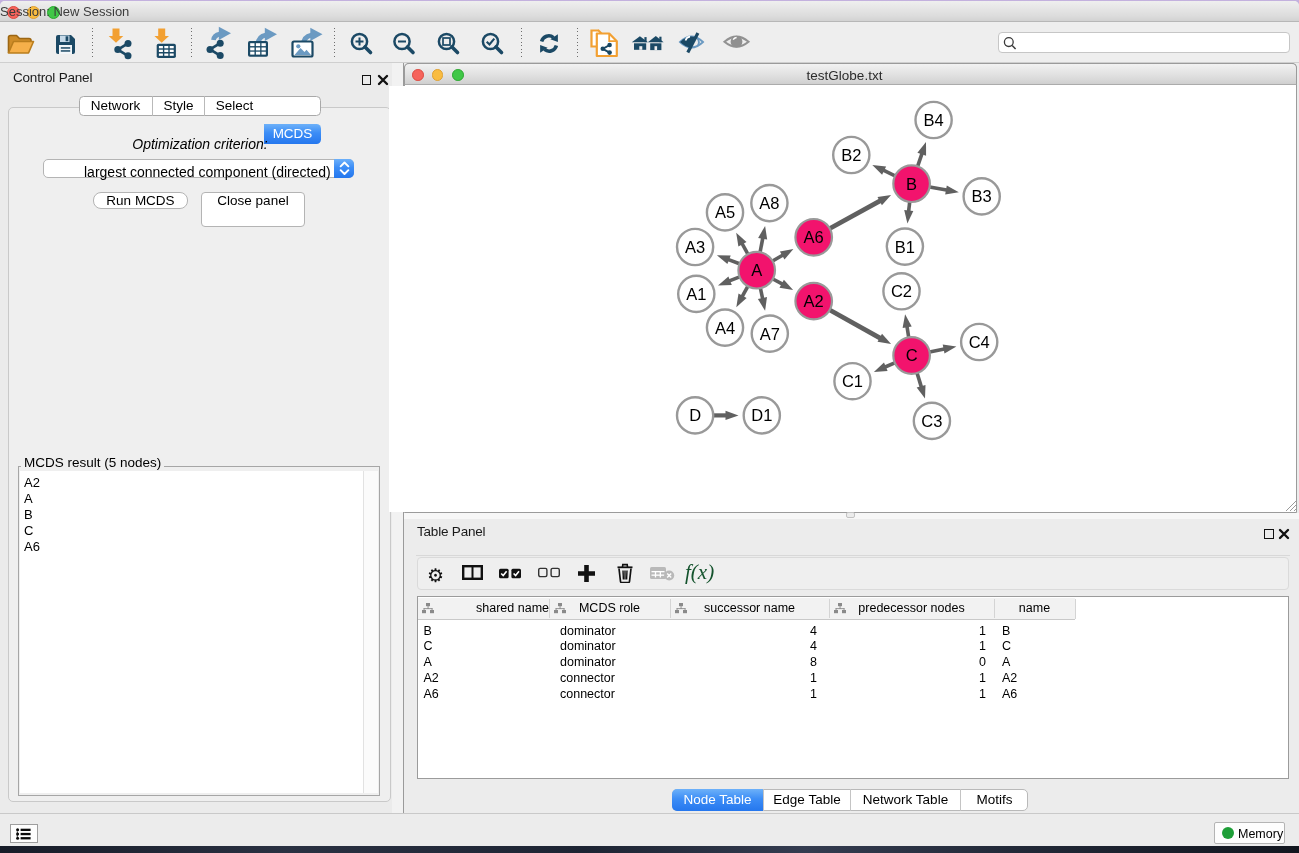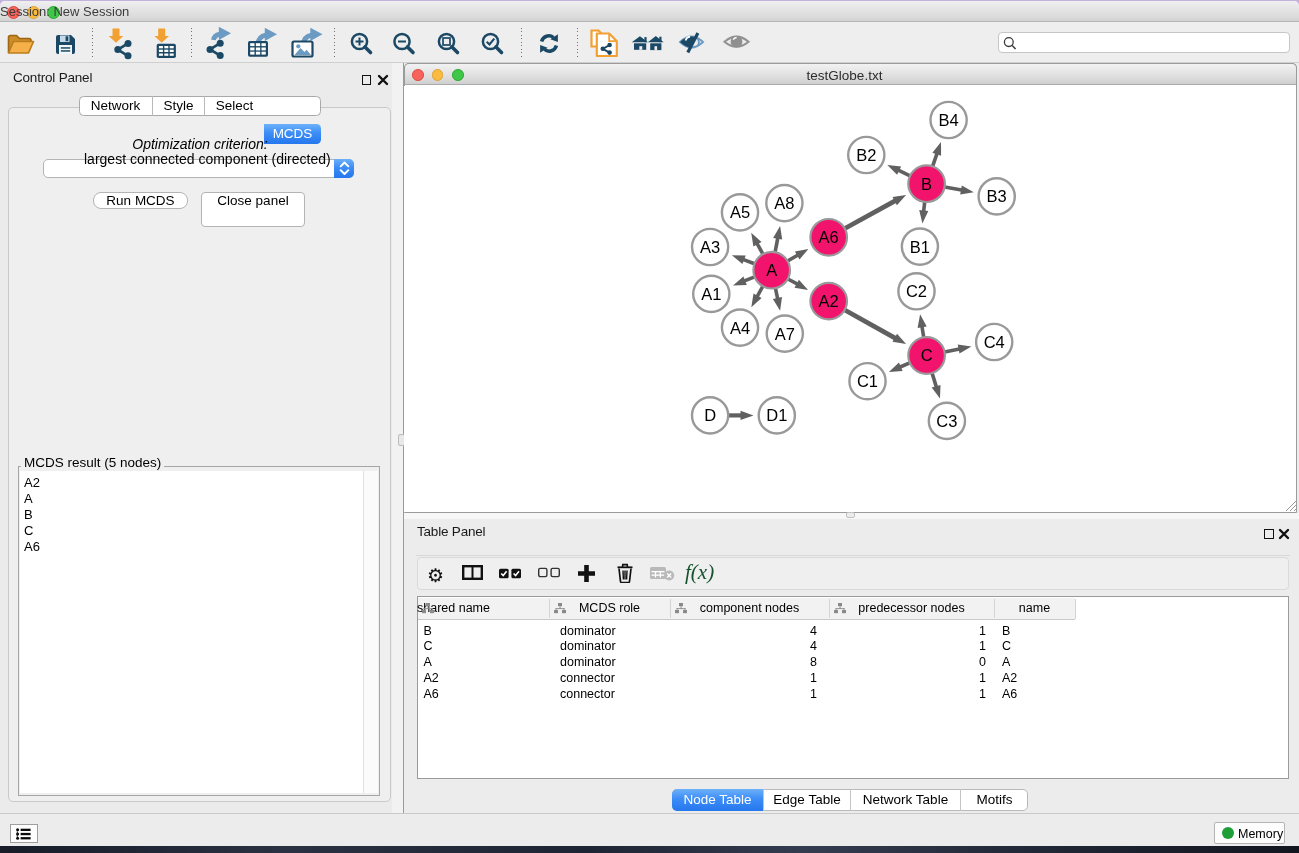--- a/index.html
+++ b/index.html
@@ -150,21 +150,21 @@
 <div class="abs" style="left:8px;top:107px;width:383px;height:695px;background:#efefef;border:1px solid #c9c9c9;border-radius:5px;"></div>
 
 <div class="abs" style="left:79px;top:96px;width:242px;height:20px;background:#ffffff;border:1px solid #a9a9a9;border-radius:4.5px;"></div>
 <div class="abs" style="left:79px;top:96px;width:73px;height:20px;font-size:13.5px;color:#000;text-align:center;line-height:19px;">Network</div>
 <div class="abs" style="left:152px;top:96px;width:52px;height:20px;font-size:13.5px;color:#000;text-align:center;line-height:19px;border-left:1px solid #b9b9b9;">Style</div>
 <div class="abs" style="left:204px;top:96px;width:60px;height:20px;font-size:13.5px;color:#000;text-align:center;line-height:19px;border-left:1px solid #b9b9b9;">Select</div>
 <div class="abs" style="left:264px;top:96px;width:57px;height:20px;font-size:13.5px;color:#fff;text-align:center;line-height:19px;background:linear-gradient(#6db1f9,#3c8df6 45%,#2577ee);border-radius:0 4.5px 4.5px 0;margin-top:28px;">MCDS</div>
 
 <div class="abs" style="left:0px;top:136px;width:400px;text-align:center;font-size:14px;color:#000;font-style:italic;">Optimization criterion:</div>
 <div class="abs" style="left:43px;top:158.5px;width:311px;height:19.5px;background:#fff;border:1px solid #b4b4b4;border-radius:5px;"></div>
-<div class="abs" style="left:56px;top:151px;font-size:14px;color:#000;padding-left:28px;">largest connected component (directed)</div>
+<div class="abs" style="left:56px;top:164px;font-size:14px;color:#000;padding-left:28px;">largest connected component (directed)</div>
 <div class="abs" style="left:334px;top:158.5px;width:20px;height:19.5px;background:linear-gradient(#6cb0fa,#3c8df6 45%,#2477ee);border-radius:0 5px 5px 0;"></div>
 <svg class="abs" style="left:337.5px;top:161px;" width="13" height="14.5" viewBox="0 0 13 15">
     <path d="M2.5 5.5 L6.5 1.5 L10.5 5.5" fill="none" stroke="#fff" stroke-width="2" stroke-linecap="round" stroke-linejoin="round"></path>
     <path d="M2.5 9.5 L6.5 13.5 L10.5 9.5" fill="none" stroke="#fff" stroke-width="2" stroke-linecap="round" stroke-linejoin="round"></path>
   </svg>
 
 <div class="abs" style="left:93px;top:191.5px;width:95px;height:17.5px;background:#fff;border:1px solid #b4b4b4;border-radius:8px;font-size:13.5px;text-align:center;line-height:15.5px;color:#000;">Run MCDS</div>
 <div class="abs" style="left:201px;top:191.5px;width:104px;height:35px;background:#fff;border:1px solid #b4b4b4;border-radius:4px;font-size:13.5px;text-align:center;line-height:15.5px;color:#000;">Close panel</div>
 
 <div class="abs" style="left:18px;top:466px;width:362px;height:330px;border:1px solid #a6a6a6;"></div>
@@ -177,21 +177,21 @@
 <div class="abs" style="left:403px;top:63px;width:1px;height:750px;background:#9a9a9a;"></div>
 <div class="abs" style="left:398px;top:434px;width:7px;height:12px;background:#e8e8e8;border:1px solid #bdbdbd;border-radius:2px;"></div>
 
 <div class="abs" style="left:404px;top:63px;width:893px;height:450px;background:#fff;border:1px solid #9b9b9b;border-radius:5px 5px 0 0;"></div>
 <div class="abs" style="left:404px;top:63px;width:893px;height:22px;background:linear-gradient(#f2f2f2,#dadada 75%,#cfcfcf);border-radius:5px 5px 0 0;border:1px solid #9b9b9b;border-bottom:1px solid #ababab;"></div>
 <div class="abs" style="left:412.3px;top:69.1px;width:11.7px;height:11.7px;border-radius:50%;background:#f6645c;border:0.5px solid #dd4940;"></div>
 <div class="abs" style="left:431.8px;top:69.1px;width:11.7px;height:11.7px;border-radius:50%;background:#f9bc41;border:0.5px solid #dfa133;"></div>
 <div class="abs" style="left:452.2px;top:69.1px;width:11.7px;height:11.7px;border-radius:50%;background:#40c747;border:0.5px solid #2aa82f;"></div>
 <div class="abs" style="left:404px;top:68px;width:881px;height:14px;text-align:center;font-size:13.5px;color:#2c2c2c;">testGlobe.txt</div>
 
-<div id="graph" class="abs" style="left:404px;top:86px;width:891px;height:426px;background:#fff;">
+<div id="graph" class="abs" style="left:389px;top:86px;width:891px;height:426px;background:#fff;">
 <svg width="891" height="426" viewBox="0 0 891 426" font-family="Liberation Sans, sans-serif">
       <line x1="350.6" y1="190.9" x2="339.2" y2="195.4" stroke="#606060" stroke-width="3.6"></line>
       <polygon points="329.0,199.4 339.4,190.4 342.8,198.9" fill="#606060"></polygon>
       <line x1="350.5" y1="177.7" x2="338.2" y2="173.1" stroke="#606060" stroke-width="3.6"></line>
       <polygon points="327.9,169.2 341.7,169.5 338.4,178.1" fill="#606060"></polygon>
       <line x1="358.9" y1="168.1" x2="352.5" y2="156.5" stroke="#606060" stroke-width="3.6"></line>
       <polygon points="347.2,146.8 357.5,156.0 349.4,160.4" fill="#606060"></polygon>
       <line x1="371.1" y1="166.1" x2="374.0" y2="150.8" stroke="#606060" stroke-width="3.6"></line>
       <polygon points="376.1,140.0 378.2,153.6 369.1,151.9" fill="#606060"></polygon>
       <line x1="358.8" y1="200.3" x2="352.6" y2="211.6" stroke="#606060" stroke-width="3.6"></line>
@@ -317,21 +317,21 @@
     <rect x="1.5" y="8.5" width="13" height="1.3" fill="#fff"></rect>
     <rect x="4.851" y="5" width="1.3" height="6.5" fill="#fff"></rect>
     <rect x="9.702" y="5" width="1.3" height="6.5" fill="#fff"></rect>
     <circle cx="19.2" cy="9.5" r="5" fill="#b9b9b9"></circle>
     <path d="M17.2 7.5 L21.2 11.5 M21.2 7.5 L17.2 11.5" stroke="#fff" stroke-width="1.4"></path>
   </svg>
 <div class="abs" style="left:685px;top:560px;font-size:21px;color:#14532d;font-family:'Liberation Serif',serif;font-style:italic;">f(x)</div>
 
 <div class="abs" style="left:417px;top:596px;width:872px;height:183px;background:#ffffff;border:1px solid #9b9b9b;"></div>
 <div class="abs" style="left:418px;top:598px;width:657px;height:21px;background:#f2f2f2;"></div>
-<div class="abs" style="left:417px;top:601px;width:132px;text-align:left;font-size:12.5px;color:#000;">shared name</div>
+<div class="abs" style="left:417px;top:601px;width:132px;text-align:right;font-size:12.5px;color:#000;">shared name</div>
 <svg class="abs" style="left:422px;top:603px;" width="12" height="11" viewBox="0 0 12 11">
     <g fill="#8a8a8a">
       <rect x="4" y="0" width="4" height="3.2"></rect>
       <rect x="0" y="7" width="4" height="3.2"></rect>
       <rect x="8" y="7" width="4" height="3.2"></rect>
       <rect x="5.6" y="3" width="0.9" height="3"></rect>
       <rect x="1.6" y="5.2" width="8.9" height="0.9"></rect>
       <rect x="1.6" y="5.2" width="0.9" height="2"></rect>
       <rect x="9.6" y="5.2" width="0.9" height="2"></rect>
     </g>
@@ -343,21 +343,21 @@
       <rect x="4" y="0" width="4" height="3.2"></rect>
       <rect x="0" y="7" width="4" height="3.2"></rect>
       <rect x="8" y="7" width="4" height="3.2"></rect>
       <rect x="5.6" y="3" width="0.9" height="3"></rect>
       <rect x="1.6" y="5.2" width="8.9" height="0.9"></rect>
       <rect x="1.6" y="5.2" width="0.9" height="2"></rect>
       <rect x="9.6" y="5.2" width="0.9" height="2"></rect>
     </g>
   </svg>
 <div class="abs" style="left:670px;top:599px;width:1px;height:19px;background:#d4d4d4;"></div>
-<div class="abs" style="left:670px;top:601px;width:159px;text-align:center;font-size:12.5px;color:#000;">component nodes</div>
+<div class="abs" style="left:670px;top:601px;width:159px;text-align:center;font-size:12.5px;color:#000;">successor name</div>
 <svg class="abs" style="left:675px;top:603px;" width="12" height="11" viewBox="0 0 12 11">
     <g fill="#8a8a8a">
       <rect x="4" y="0" width="4" height="3.2"></rect>
       <rect x="0" y="7" width="4" height="3.2"></rect>
       <rect x="8" y="7" width="4" height="3.2"></rect>
       <rect x="5.6" y="3" width="0.9" height="3"></rect>
       <rect x="1.6" y="5.2" width="8.9" height="0.9"></rect>
       <rect x="1.6" y="5.2" width="0.9" height="2"></rect>
       <rect x="9.6" y="5.2" width="0.9" height="2"></rect>
     </g>

